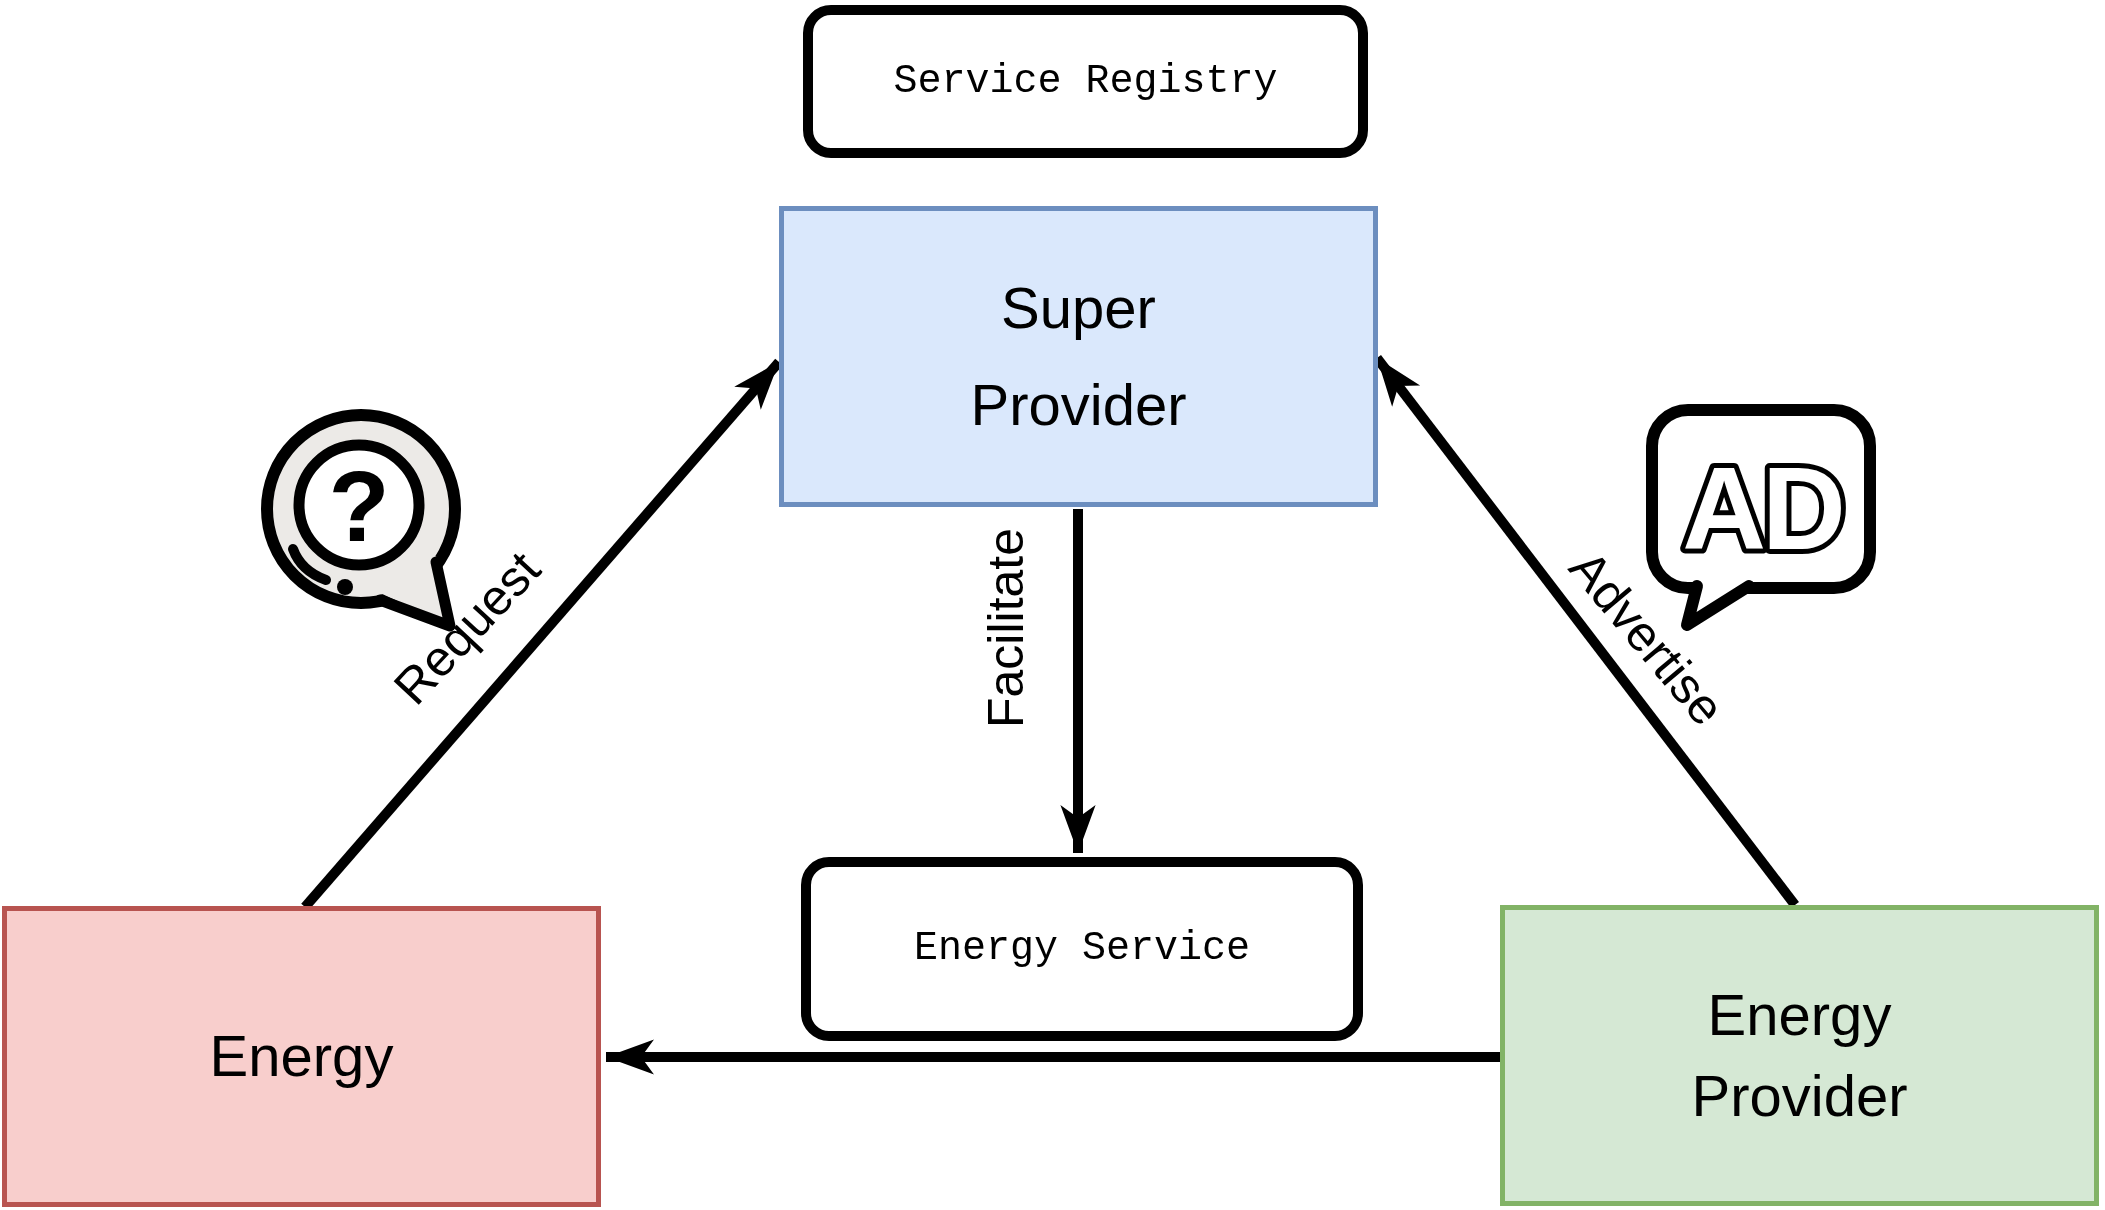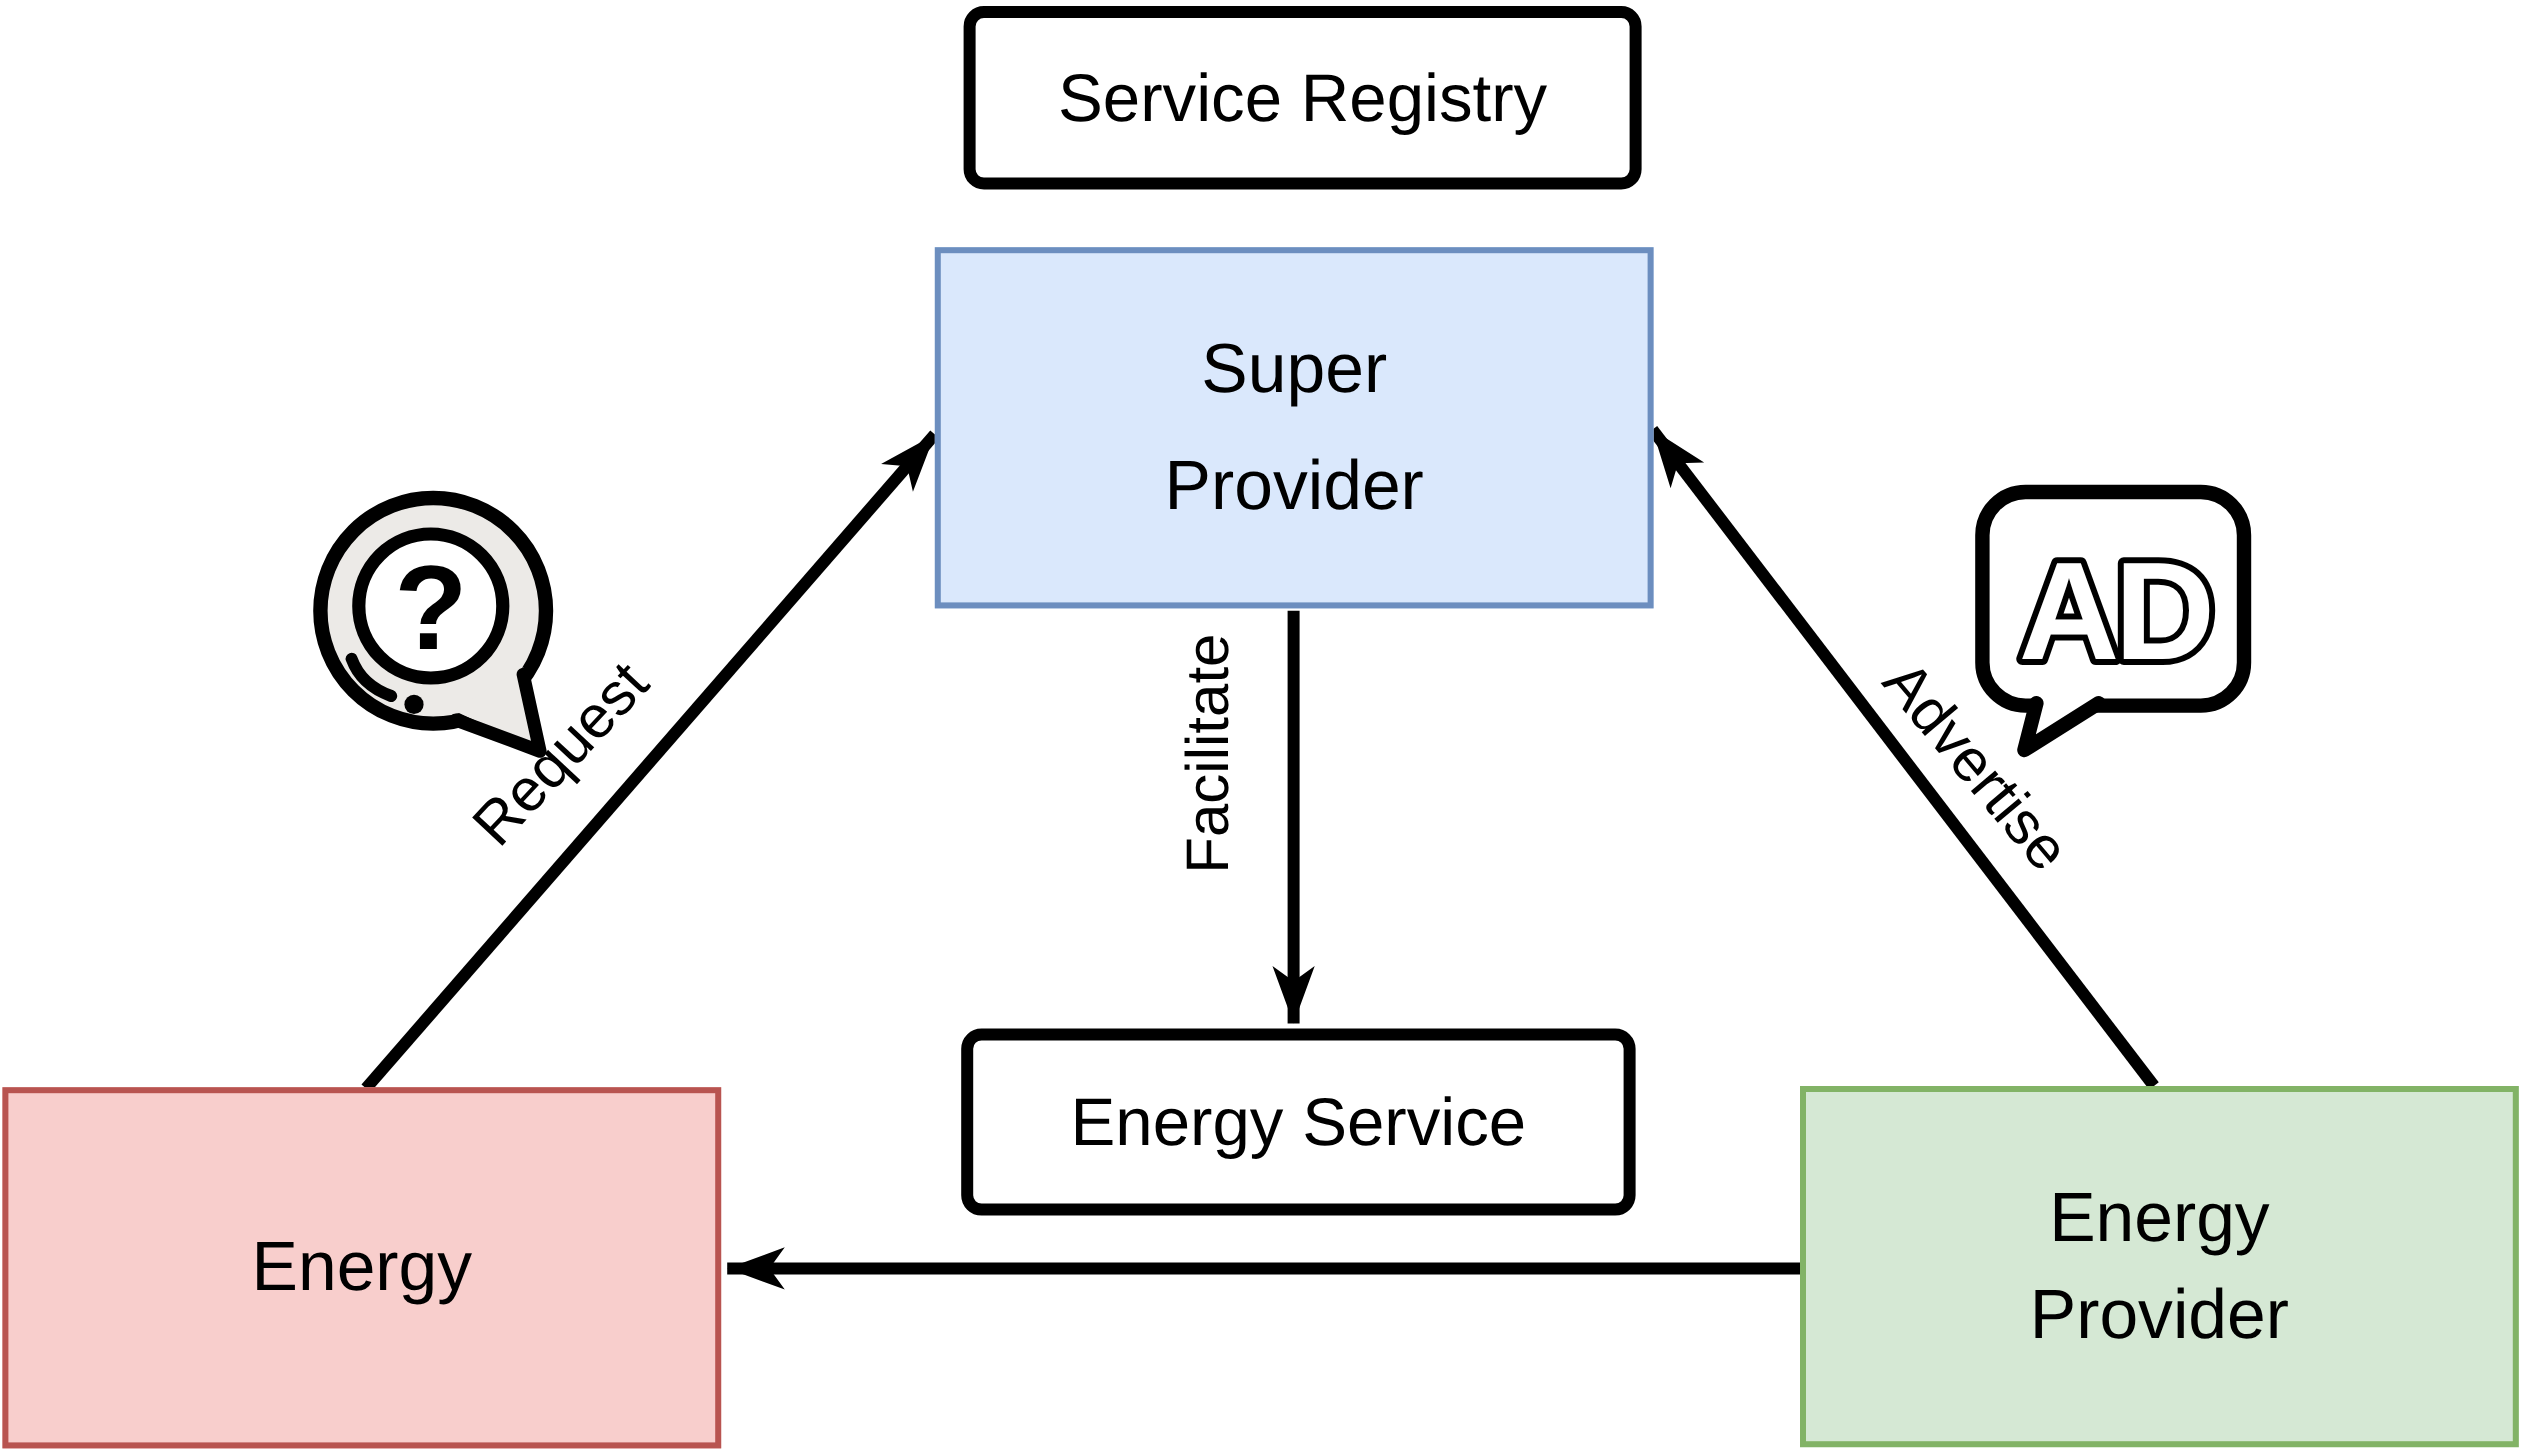--- a/index.html
+++ b/index.html
@@ -9,21 +9,21 @@
   }
   .layer{position:absolute;left:0;top:0;}
   .node{
     position:absolute;box-sizing:border-box;
     display:flex;flex-direction:column;align-items:center;justify-content:center;
     text-align:center;line-height:1.38;
   }
   .node-plain{
     background:var(--c-plain_fill,#fff);
     border:10px solid var(--c-plain_border,#000);
-    border-radius:17px;font-size:56px;
+    border-radius:28px;font-size:40px;font-family:Liberation Mono, monospace;
   }
   .node-blue{
     background:var(--c-super_provider_fill,#dae8fc);
     border:5px solid var(--c-super_provider_border,#6c8ebf);
     font-size:58px;
     gap:16px;
   }
   .node-red{
     background:var(--c-energy_consumer_fill,#f8cecc);
     border:5px solid var(--c-energy_consumer_border,#b85450);
@@ -94,21 +94,21 @@
 
   <div class="node node-plain" style="left:803px;top:5px;width:565px;height:153px;">
     <span>Service Registry</span>
   </div>
 
   <div class="node node-blue" style="left:779px;top:206px;width:599px;height:301px;">
     <span>Super</span>
     <span>Provider</span>
   </div>
 
-  <div class="node node-plain" style="left:801px;top:857px;width:562px;height:156px;">
+  <div class="node node-plain" style="left:801px;top:857px;width:562px;height:184px;">
     <span>Energy Service</span>
   </div>
 
   <div class="node node-red" style="left:2px;top:906px;width:599px;height:301px;">
     <span>Energy</span>
   </div>
 
   <div class="node node-green" style="left:1500px;top:905px;width:599px;height:301px;">
     <span>Energy</span>
     <span>Provider</span>

